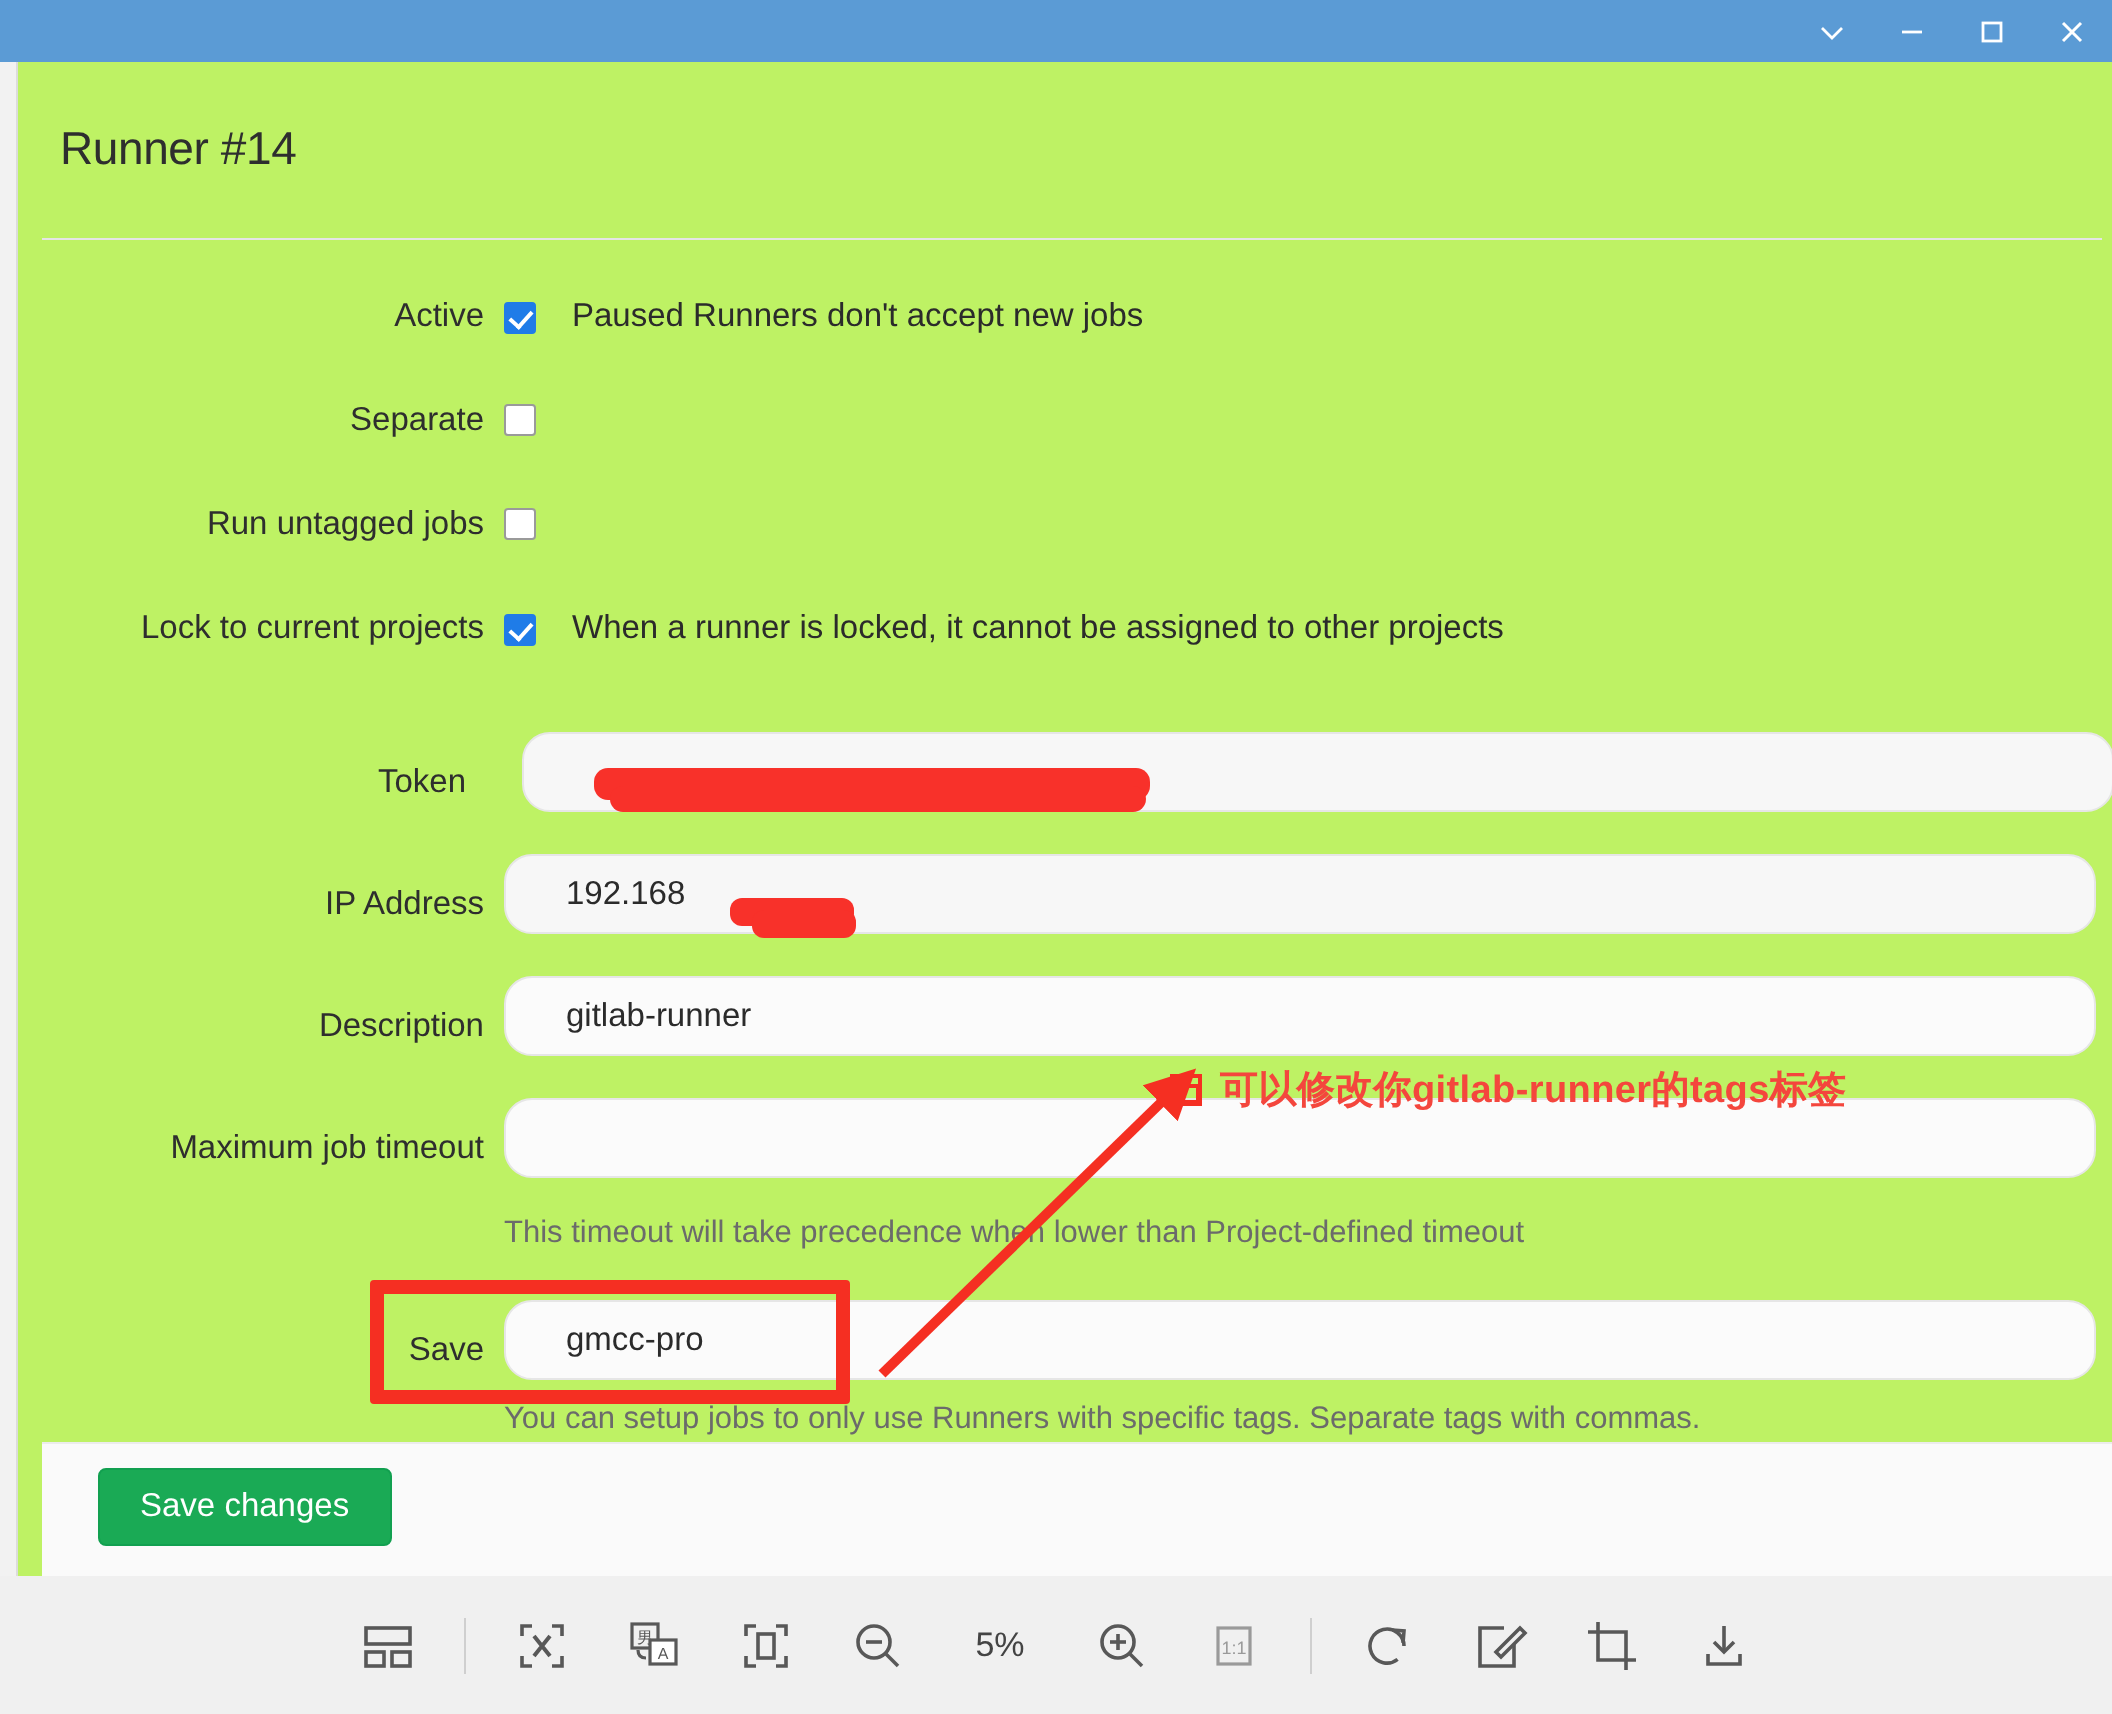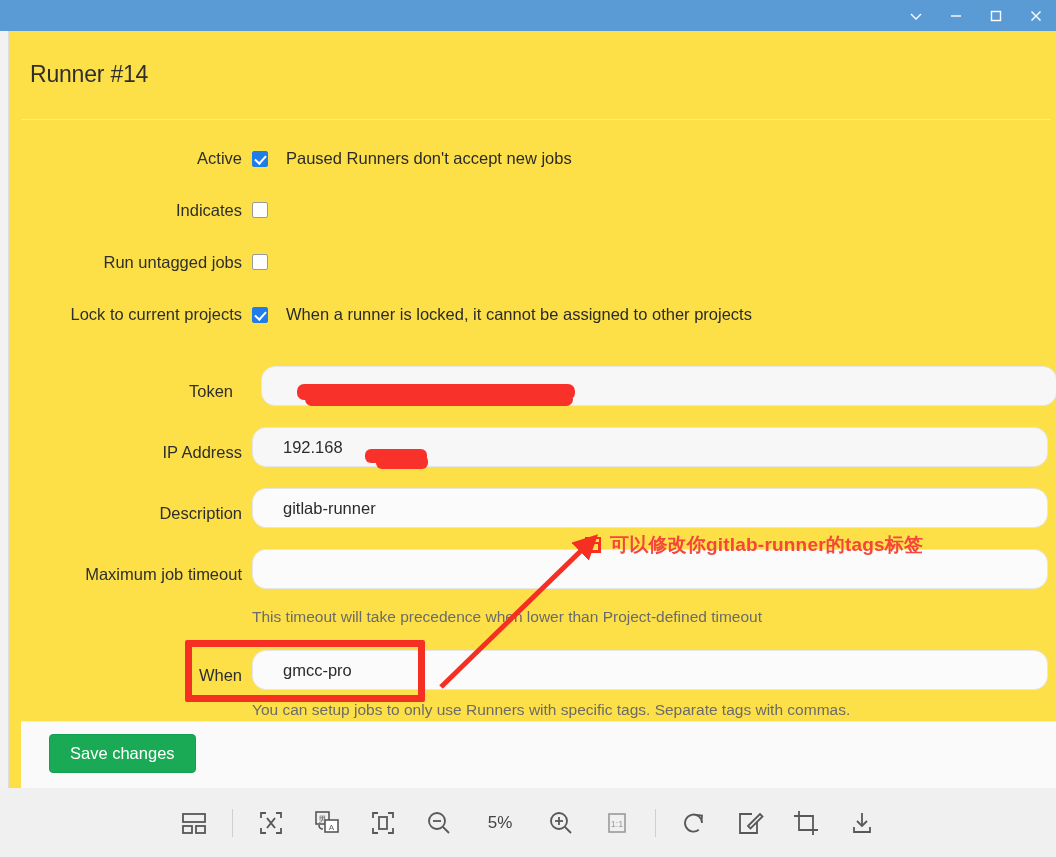--- a/index.html
+++ b/index.html
@@ -38,21 +38,21 @@
     background: #f2f2f2;
     overflow: hidden;
   }
 
   
   .page {
     position: absolute;
     top: 0; left: 8px;
     width: 1048px;
     height: 757px;
-    background: #fde047;
+    background: #bef264;
     border-left: 1px solid #dcdcdc;
     overflow: hidden;
   }
 
   .page-header {
     position: absolute;
     top: 12px; left: 12px;
     width: 1030px;
     height: 77px;
     border-bottom: 1px solid #e5e5e5;
@@ -282,21 +282,21 @@
 
         <div class="row" style="top:8px;">
           <div class="row-label">Active</div>
           <div class="row-body">
             <div class="cb checked"></div>
             <span class="cb-text">Paused Runners don't accept new jobs</span>
           </div>
         </div>
 
         <div class="row" style="top:60px;">
-          <div class="row-label">Indicates</div>
+          <div class="row-label">Separate</div>
           <div class="row-body">
             <div class="cb"></div>
           </div>
         </div>
 
         <div class="row" style="top:112px;">
           <div class="row-label">Run untagged jobs</div>
           <div class="row-body">
             <div class="cb"></div>
           </div>
@@ -339,21 +339,21 @@
         </div>
 
         <div class="row" style="top:467px;">
           <div class="row-label"></div>
           <div class="row-body">
             <span class="help">This timeout will take precedence when lower than Project-defined timeout</span>
           </div>
         </div>
 
         <div class="row" style="top:509px; align-items:center;">
-          <div class="row-label" style="padding-top:10px;">When</div>
+          <div class="row-label" style="padding-top:10px;">Save</div>
           <div class="row-body">
             <div class="field">gmcc-pro</div>
           </div>
         </div>
 
         <div class="row" style="top:560px;">
           <div class="row-label"></div>
           <div class="row-body">
             <span class="help">You can setup jobs to only use Runners with specific tags. Separate tags with commas.</span>
           </div>

